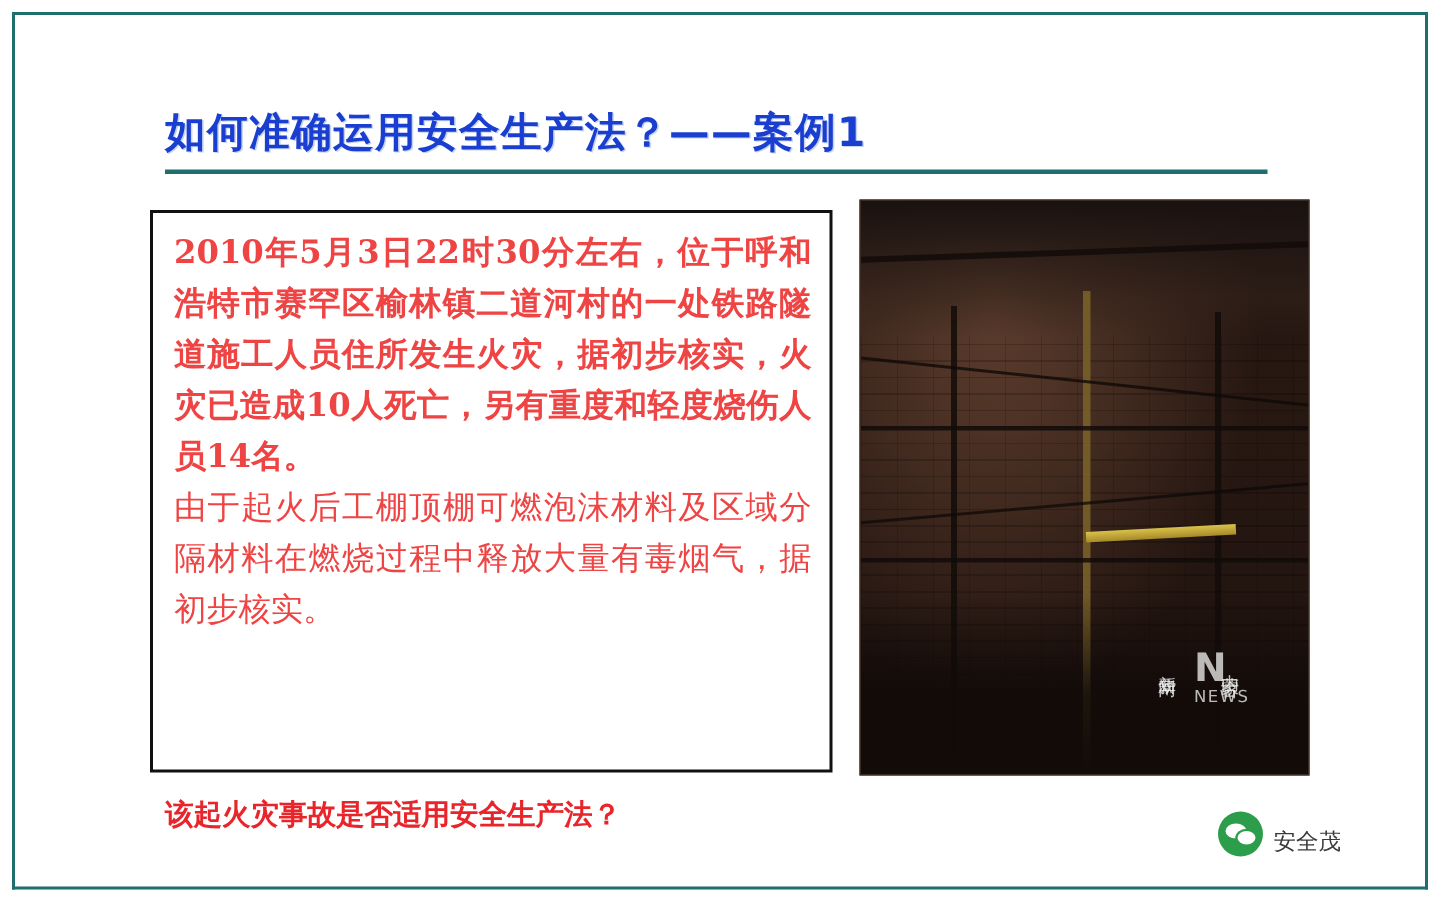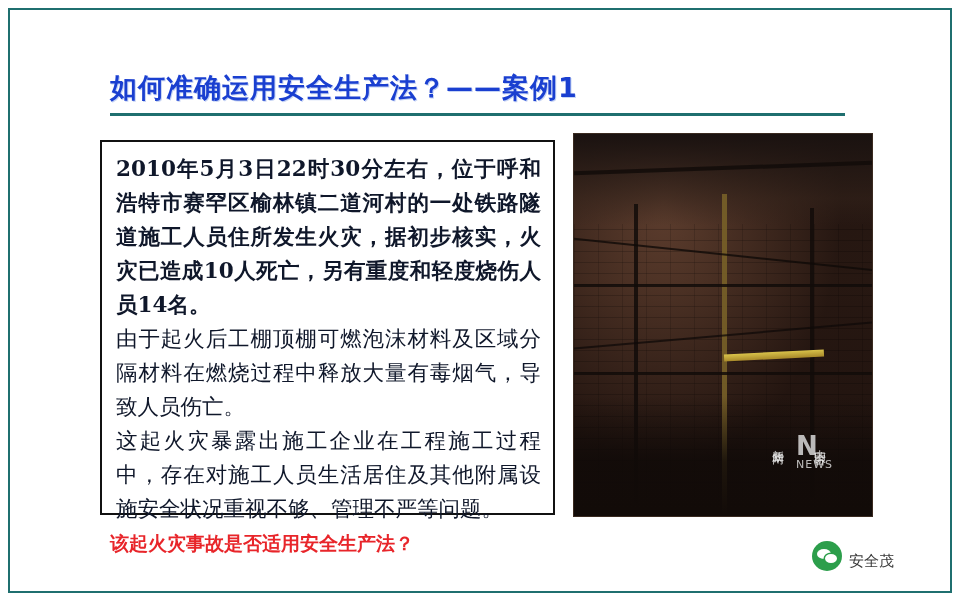--- a/index.html
+++ b/index.html
@@ -81,21 +81,21 @@
     height: 375px;
     border: 2px solid #111111;
     box-sizing: border-box;
     background: #ffffff;
     padding: 10px 12px 8px 14px;
   }
   .para {
     font-family: "DejaVu Serif", serif;
     font-size: 21.5px;
     line-height: 34px;
-    color: #0f172a;
+    color: #ef4444;
     margin: 0;
     text-align: justify;
   }
   .para.bold {
     font-weight: bold;
   }
 
   .photo {
     position: absolute;
     left: 573px;
@@ -264,22 +264,21 @@
   <div class="frame-right"></div>
   <div class="frame-bottom"></div>
 
   <div class="title-wrap">
     <div class="title">如何准确运用安全生产法？——案例1</div>
   </div>
   <div class="title-rule"></div>
 
   <div class="text-box">
     <p class="para bold">2010年5月3日22时30分左右，位于呼和浩特市赛罕区榆林镇二道河村的一处铁路隧道施工人员住所发生火灾，据初步核实，火灾已造成10人死亡，另有重度和轻度烧伤人员14名。</p>
-    <p class="para">由于起火后工棚顶棚可燃泡沫材料及区域分隔材料在燃烧过程中释放大量有毒烟气，导致人员伤亡。</p>
-    <p class="para">这起火灾暴露出施工企业在工程施工过程中，存在对施工人员生活居住及其他附属设施安全状况重视不够、管理不严等问题。</p>
+    <p class="para">由于起火后工棚顶棚可燃泡沫材料及区域分隔材料在燃烧过程中释放大量有毒烟气，据初步核实。</p>
   </div>
 
   <div class="photo">
     <div class="photo-bg"></div>
     <div class="photo-brick"></div>
     <div class="photo-ceiling"></div>
     <div class="beam beam-h3"></div>
     <div class="beam beam-v1"></div>
     <div class="beam beam-v2"></div>
     <div class="beam beam-v3"></div>

